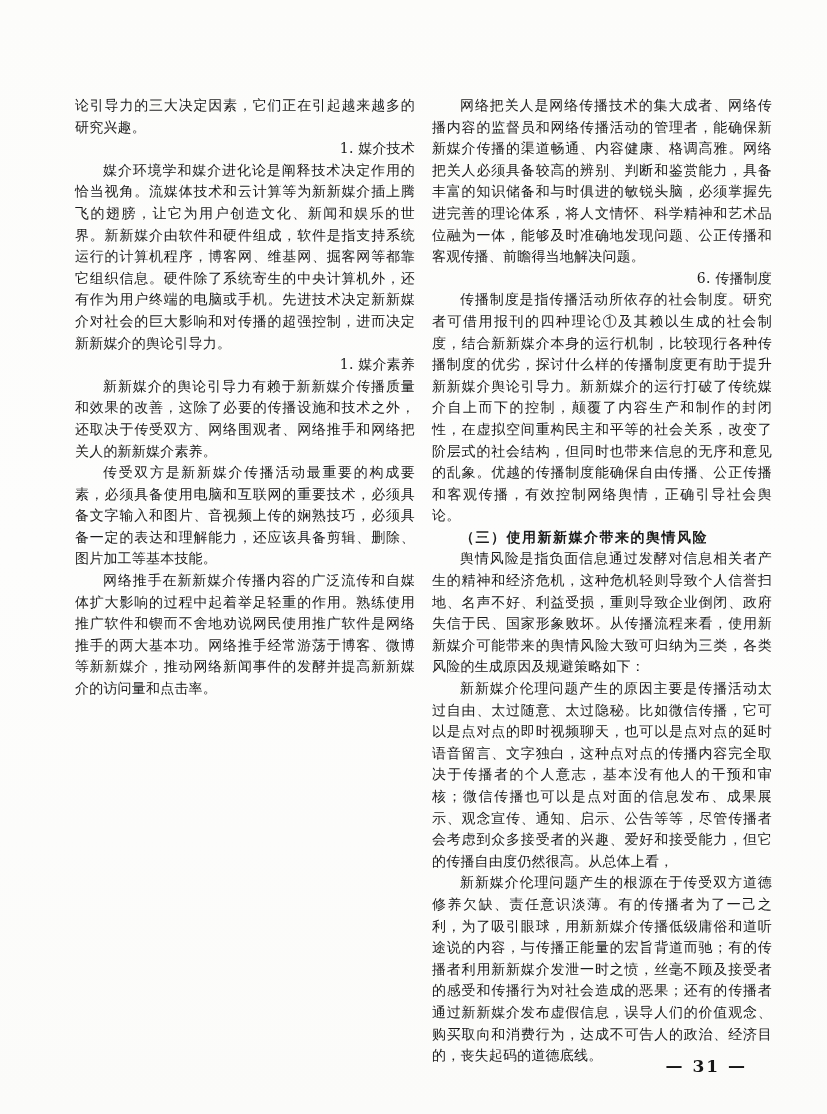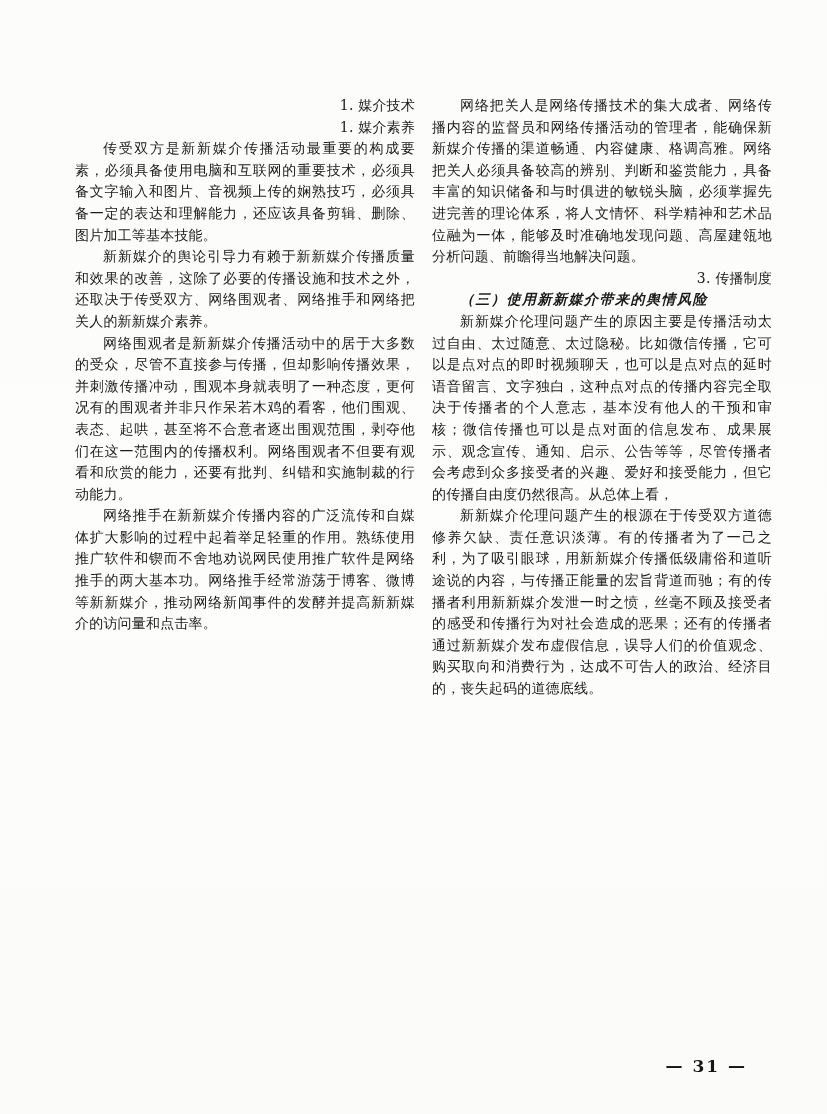--- a/index.html
+++ b/index.html
@@ -45,21 +45,20 @@
   .cont {
     text-indent: 0;
   }
   .head {
     text-indent: 2em;
     text-align: right;
   }
   .kai {
     text-indent: 2em;
     text-align: left;
-    font-style: italic;
     font-weight: 600;
     letter-spacing: 1.5px;
   }
   .footer-pagenum {
     position: absolute;
     top: 1032px;
     right: 80px;
     font-size: 17px;
     font-weight: bold;
     letter-spacing: 2px;
@@ -69,32 +68,35 @@
   }
 </style>
 </head>
 <body>
 
 <div class="page">
 
   <div class="columns">
 
     <div class="col">
+      <p class="cont">论引导力的三大决定因素，它们正在引起越来越多的研究兴趣。</p>
       <p class="head">1. 媒介技术</p>
+      <p class="para">媒介环境学和媒介进化论是阐释技术决定作用的恰当视角。流媒体技术和云计算等为新新媒介插上腾飞的翅膀，让它为用户创造文化、新闻和娱乐的世界。新新媒介由软件和硬件组成，软件是指支持系统运行的计算机程序，博客网、维基网、掘客网等都靠它组织信息。硬件除了系统寄生的中央计算机外，还有作为用户终端的电脑或手机。先进技术决定新新媒介对社会的巨大影响和对传播的超强控制，进而决定新新媒介的舆论引导力。</p>
       <p class="head">1. 媒介素养</p>
+      <p class="para">新新媒介的舆论引导力有赖于新新媒介传播质量和效果的改善，这除了必要的传播设施和技术之外，还取决于传受双方、网络围观者、网络推手和网络把关人的新新媒介素养。</p>
       <p class="para">传受双方是新新媒介传播活动最重要的构成要素，必须具备使用电脑和互联网的重要技术，必须具备文字输入和图片、音视频上传的娴熟技巧，必须具备一定的表达和理解能力，还应该具备剪辑、删除、图片加工等基本技能。</p>
-      <p class="para">新新媒介的舆论引导力有赖于新新媒介传播质量和效果的改善，这除了必要的传播设施和技术之外，还取决于传受双方、网络围观者、网络推手和网络把关人的新新媒介素养。</p>
-      <p class="para">网络围观者是新新媒介传播活动中的居于大多数的受众，尽管不直接参与传播，但却影响传播效果，并刺激传播冲动，围观本身就表明了一种态度，更何况有的围观者并非只作呆若木鸡的看客，他们围观、表态、起哄，甚至将不合意者逐出围观范围，剥夺他们在这一范围内的传播权利。网络围观者不但要有观看和欣赏的能力，还要有批判、纠错和实施制裁的行动能力。</p>
       <p class="para">网络推手在新新媒介传播内容的广泛流传和自媒体扩大影响的过程中起着举足轻重的作用。熟练使用推广软件和锲而不舍地劝说网民使用推广软件是网络推手的两大基本功。网络推手经常游荡于博客、微博等新新媒介，推动网络新闻事件的发酵并提高新新媒介的访问量和点击率。</p>
     </div>
 
     <div class="col">
-      <p class="para">网络把关人是网络传播技术的集大成者、网络传播内容的监督员和网络传播活动的管理者，能确保新新媒介传播的渠道畅通、内容健康、格调高雅。网络把关人必须具备较高的辨别、判断和鉴赏能力，具备丰富的知识储备和与时俱进的敏锐头脑，必须掌握先进完善的理论体系，将人文情怀、科学精神和艺术品位融为一体，能够及时准确地发现问题、高屋建瓴地分析问题、前瞻得当地解决问题。</p>
-      <p class="head">3. 传播制度</p>
+      <p class="para">网络把关人是网络传播技术的集大成者、网络传播内容的监督员和网络传播活动的管理者，能确保新新媒介传播的渠道畅通、内容健康、格调高雅。网络把关人必须具备较高的辨别、判断和鉴赏能力，具备丰富的知识储备和与时俱进的敏锐头脑，必须掌握先进完善的理论体系，将人文情怀、科学精神和艺术品位融为一体，能够及时准确地发现问题、公正传播和客观传播、前瞻得当地解决问题。</p>
+      <p class="head">6. 传播制度</p>
+      <p class="para">传播制度是指传播活动所依存的社会制度。研究者可借用报刊的四种理论①及其赖以生成的社会制度，结合新新媒介本身的运行机制，比较现行各种传播制度的优劣，探讨什么样的传播制度更有助于提升新新媒介舆论引导力。新新媒介的运行打破了传统媒介自上而下的控制，颠覆了内容生产和制作的封闭性，在虚拟空间重构民主和平等的社会关系，改变了阶层式的社会结构，但同时也带来信息的无序和意见的乱象。优越的传播制度能确保自由传播、公正传播和客观传播，有效控制网络舆情，正确引导社会舆论。</p>
       <p class="kai">（三）使用新新媒介带来的舆情风险</p>
+      <p class="para">舆情风险是指负面信息通过发酵对信息相关者产生的精神和经济危机，这种危机轻则导致个人信誉扫地、名声不好、利益受损，重则导致企业倒闭、政府失信于民、国家形象败坏。从传播流程来看，使用新新媒介可能带来的舆情风险大致可归纳为三类，各类风险的生成原因及规避策略如下：</p>
       <p class="para">新新媒介伦理问题产生的原因主要是传播活动太过自由、太过随意、太过隐秘。比如微信传播，它可以是点对点的即时视频聊天，也可以是点对点的延时语音留言、文字独白，这种点对点的传播内容完全取决于传播者的个人意志，基本没有他人的干预和审核；微信传播也可以是点对面的信息发布、成果展示、观念宣传、通知、启示、公告等等，尽管传播者会考虑到众多接受者的兴趣、爱好和接受能力，但它的传播自由度仍然很高。从总体上看，</p>
       <p class="para">新新媒介伦理问题产生的根源在于传受双方道德修养欠缺、责任意识淡薄。有的传播者为了一己之利，为了吸引眼球，用新新媒介传播低级庸俗和道听途说的内容，与传播正能量的宏旨背道而驰；有的传播者利用新新媒介发泄一时之愤，丝毫不顾及接受者的感受和传播行为对社会造成的恶果；还有的传播者通过新新媒介发布虚假信息，误导人们的价值观念、购买取向和消费行为，达成不可告人的政治、经济目的，丧失起码的道德底线。</p>
     </div>
 
   </div>
 
   <div class="footer-pagenum">— 31 —</div>
 
 </div>
 

